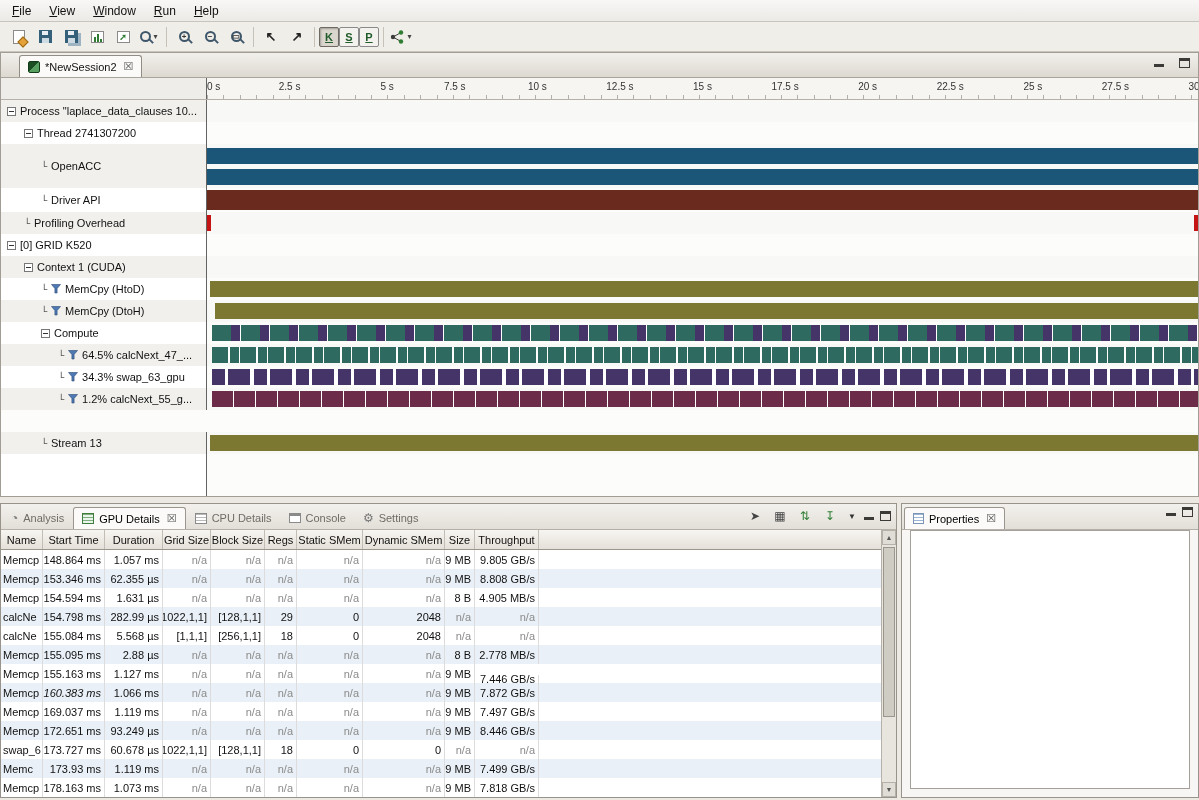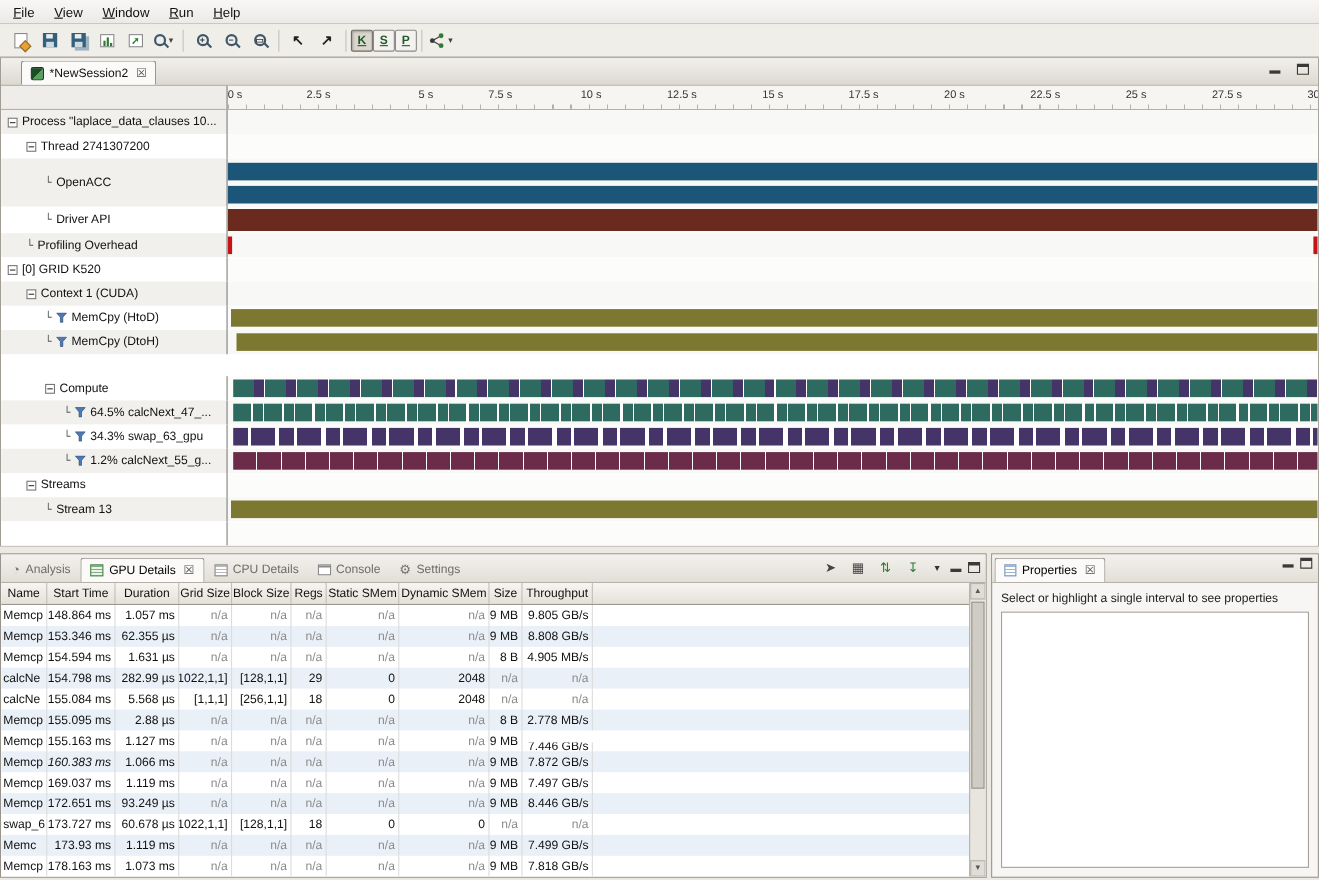--- a/index.html
+++ b/index.html
@@ -322,21 +322,21 @@
                 <path d="M0.5,0.5 h9 l-3.4,4 v4.5 h-2.2 v-4.5 z" fill="#4d79b4" stroke="#2d4a73" stroke-width="0.6"></path>
               </svg>
               <span class="t-text">MemCpy (DtoH)</span>
             </div>
             <div class="t-track">
               <div class="lane" style="height: 16px;">
                 <div class="bar" style="left: 0.8%; width: 99.2%; background: rgb(124, 119, 49);"></div>
               </div>
             </div>
           </div>
-          <div class="t-row" style="height: 22px; margin-top: 20px;">
+          <div class="t-row" style="height: 22px;">
             <div class="t-label" style="padding-left: 40px;">
               <span class="exp"></span>
               <span class="t-text">Compute</span>
             </div>
             <div class="t-track">
               <div class="lane" style="height: 16px;">
                 <div class="bar" style="left: 0.5%; width: 99.5%; background: repeating-linear-gradient(90deg, rgb(47, 106, 96) 0px, rgb(47, 106, 96) 19px, rgb(68, 52, 103) 19px, rgb(68, 52, 103) 28px, rgb(255, 255, 255) 28px, rgb(255, 255, 255) 29px);"></div>
               </div>
             </div>
           </div>
@@ -376,24 +376,20 @@
               </svg>
               <span class="t-text">1.2% calcNext_55_g...</span>
             </div>
             <div class="t-track">
               <div class="lane" style="height: 16px;">
                 <div class="bar" style="left: 0.5%; width: 99.5%; background: repeating-linear-gradient(90deg, rgb(107, 43, 73) 0px, rgb(107, 43, 73) 21px, rgb(255, 255, 255) 21px, rgb(255, 255, 255) 22px);"></div>
               </div>
             </div>
           </div>
           <div class="t-row" style="height: 22px;">
-            <div class="t-label" style="padding-left: 23px;">
-              <span class="exp"></span>
-              <span class="t-text">Streams</span>
-            </div>
             <div class="t-track"></div>
           </div>
           <div class="t-row alt" style="height: 22px;">
             <div class="t-label" style="padding-left: 40px;">
               <span class="leafg">└</span>
               <span class="t-text">Stream 13</span>
             </div>
             <div class="t-track">
               <div class="lane" style="height: 16px;">
                 <div class="bar" style="left: 0.3%; width: 99.7%; background: rgb(124, 119, 49);"></div>
@@ -646,17 +642,16 @@
         <div class="ptab active">
           <span class="tic-props"></span>
           <span>Properties</span>
           <span class="close">☒</span>
         </div>
         <div class="ptools">
           <span class="wmin"></span>
           <span class="wmax"></span>
         </div>
       </div>
-      <div class="props-msg">Select or highlight a single interval to see properties</div>
       <div class="props-box"></div>
     </div>
   </div>
 </div>
 
 </body></html>

